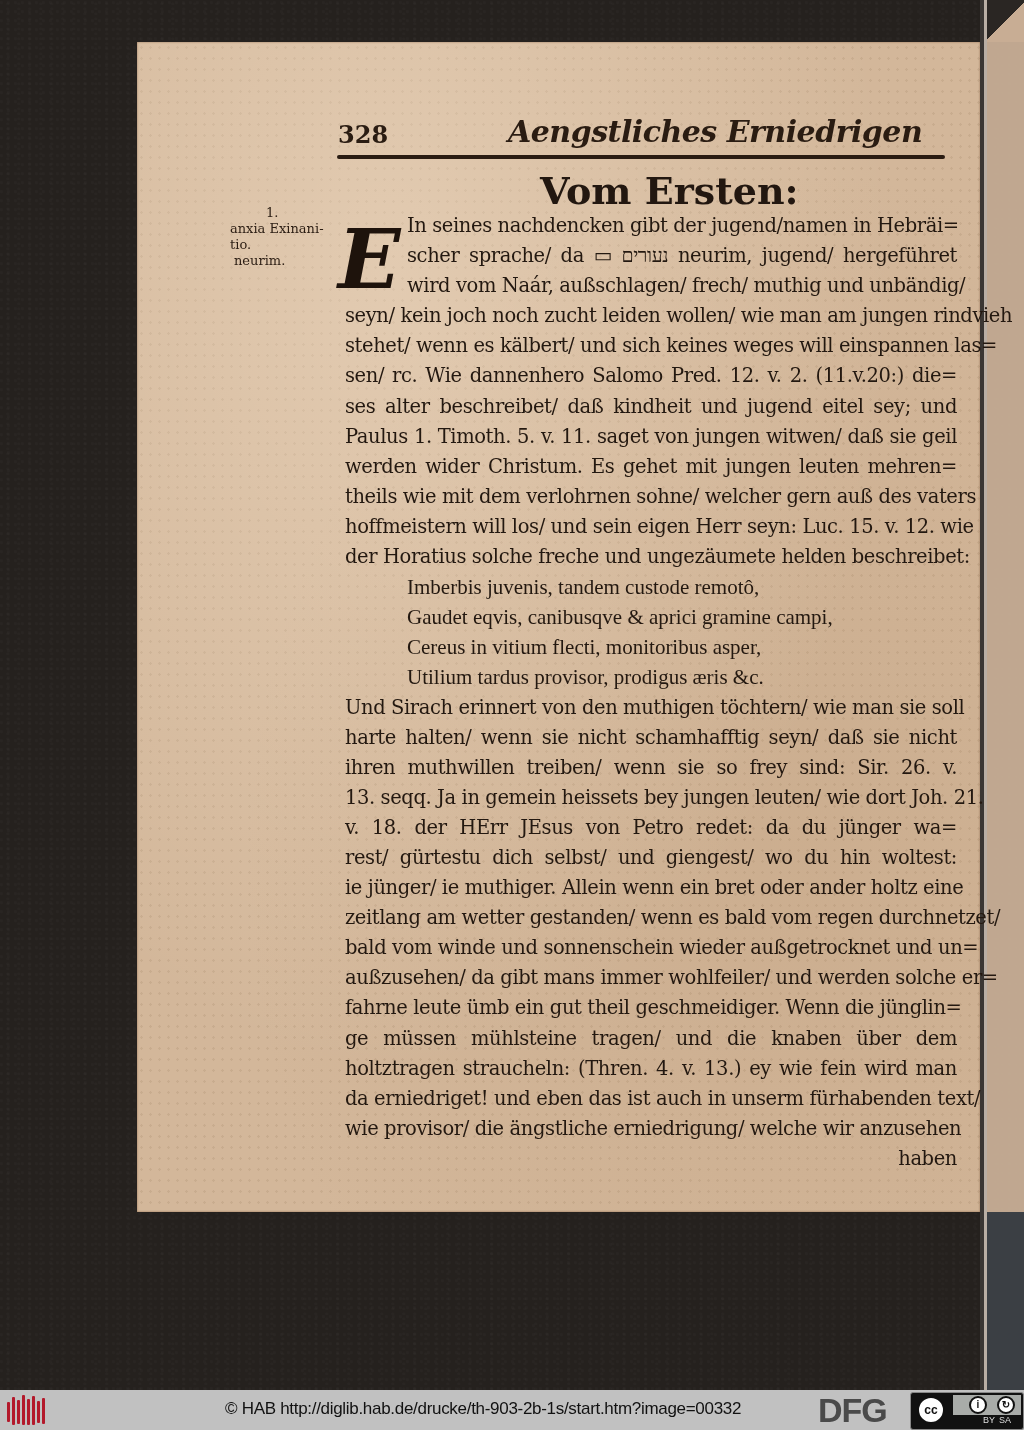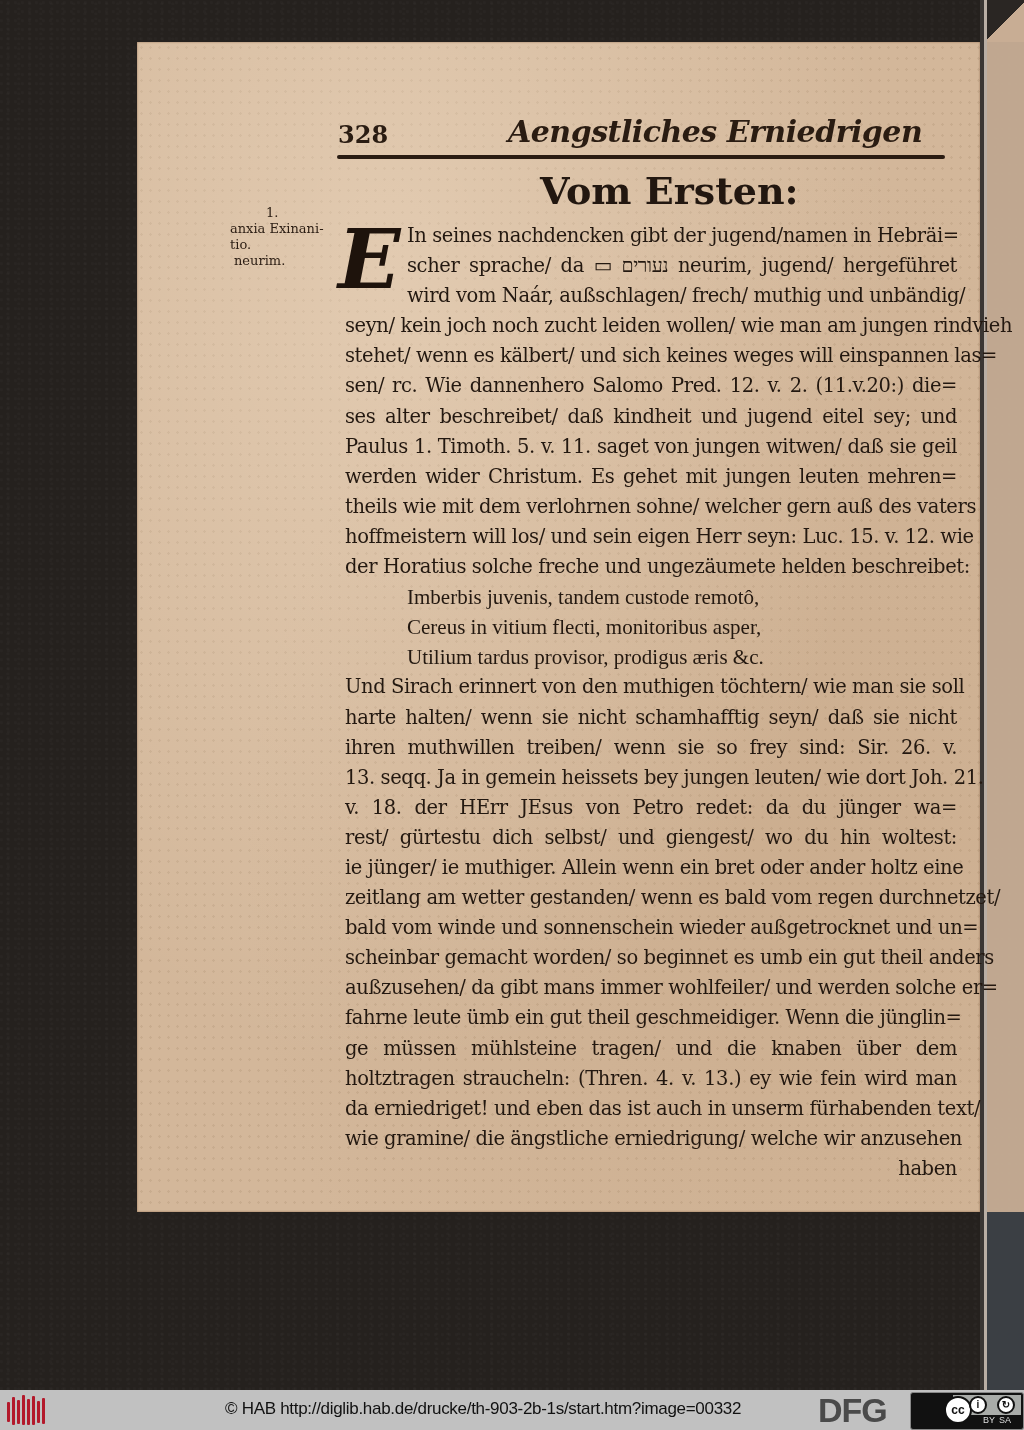--- a/index.html
+++ b/index.html
@@ -28,36 +28,36 @@
   .running-title{position:absolute;left:170px;top:2px;font-size:30px;color:#2a1c12;font-family:"DejaVu Serif",serif;font-style:italic;font-weight:bold;letter-spacing:-0.5px;}
   .rule{position:absolute;left:337px;top:155px;width:608px;height:4px;background:#2a1c12;border-radius:2px;}
 
   .section-title{position:absolute;left:540px;top:168px;font-size:38px;color:#221710;font-weight:bold;font-family:"DejaVu Serif",serif;}
 
   .margin-notes{position:absolute;left:230px;top:205px;width:110px;font-size:13px;color:#2a1c12;line-height:16px;}
   .margin-notes div{white-space:nowrap;}
 
   .dropcap{position:absolute;left:338px;top:218px;font-size:82px;line-height:82px;color:#1e130c;font-weight:bold;font-style:italic;font-family:"DejaVu Serif",serif;}
 
-  .body-text{position:absolute;left:345px;top:221px;width:612px;color:#231810;font-family:"DejaVu Serif",serif;}
+  .body-text{position:absolute;left:345px;top:211px;width:612px;color:#231810;font-family:"DejaVu Serif",serif;}
   .line{height:30.1px;line-height:30px;font-size:19.5px;white-space:nowrap;text-align:justify;text-align-last:justify;letter-spacing:-0.4px;}
   .line.first3{padding-left:62px;}
   .line.short{text-align-last:left;}
   .line.right{text-align:left;text-align-last:right;}
   .latin{font-family:"Liberation Serif",serif;font-size:21px;letter-spacing:0;text-align-last:left;padding-left:62px;}
 
   .footer{position:absolute;left:0;top:1390px;width:1024px;height:40px;background:#c1c1c1;}
   .hab-logo{position:absolute;left:5px;top:4px;width:44px;height:32px;}
   .hab-logo span{position:absolute;top:0;width:3px;background:#b3192b;border-radius:1px;}
   .copyright{position:absolute;left:225px;top:9px;font-family:"Liberation Sans",sans-serif;font-size:17px;color:#111;letter-spacing:-0.3px;text-align:right;}
   .dfg-logo{position:absolute;left:818px;top:3px;font-family:"Liberation Sans",sans-serif;font-weight:bold;font-size:34px;line-height:34px;color:#4a4a4a;letter-spacing:-1px;}
   .cc-badge{position:absolute;left:910px;top:2px;width:112px;height:36px;background:#111;border-radius:3px;border:1px solid #888;}
   .cc-badge .cc-left{position:absolute;left:2px;top:2px;width:40px;height:32px;background:#111;}
   .cc-badge .cc-right{position:absolute;left:42px;top:2px;width:68px;height:20px;background:#a9aca9;}
-  .cc-circle{position:absolute;left:6px;top:3px;width:28px;height:28px;border-radius:50%;background:#fff;border:2px solid #111;box-sizing:border-box;font-family:"Liberation Sans",sans-serif;font-weight:bold;font-size:12px;line-height:24px;text-align:center;color:#111;margin-left:27px;}
+  .cc-circle{position:absolute;left:6px;top:3px;width:28px;height:28px;border-radius:50%;background:#fff;border:2px solid #111;box-sizing:border-box;font-family:"Liberation Sans",sans-serif;font-weight:bold;font-size:12px;line-height:24px;text-align:center;color:#111;}
   .cc-icon{position:absolute;top:3px;width:18px;height:18px;border-radius:50%;background:#fff;border:2px solid #111;box-sizing:border-box;font-family:"Liberation Sans",sans-serif;font-weight:bold;font-size:10px;line-height:14px;text-align:center;color:#111;}
   .cc-label{position:absolute;top:22px;font-family:"Liberation Sans",sans-serif;font-size:9px;color:#ddd;}
 </style>
 </head>
 <body>
 
 <div class="scan">
     <div class="scan-bg-noise"></div>
   </div>
 
@@ -94,39 +94,39 @@
   <div class="line">stehet/ wenn es kälbert/ und sich keines weges will einspannen las=</div>
   <div class="line">sen/ rc. Wie dannenhero Salomo Pred. 12. v. 2. (11.v.20:) die=</div>
   <div class="line">ses alter beschreibet/ daß kindheit und jugend eitel sey; und</div>
   <div class="line">Paulus 1. Timoth. 5. v. 11. saget von jungen witwen/ daß sie geil</div>
   <div class="line">werden wider Christum. Es gehet mit jungen leuten mehren=</div>
   <div class="line">theils wie mit dem verlohrnen sohne/ welcher gern auß des vaters</div>
   <div class="line">hoffmeistern will los/ und sein eigen Herr seyn: Luc. 15. v. 12. wie</div>
   <div class="line short">der Horatius solche freche und ungezäumete helden beschreibet:</div>
 
   <div class="line latin">Imberbis juvenis, tandem custode remotô,</div>
+  <div class="line latin">Gaudet eqvis, canibusqve &amp; aprici gramine campi,</div>
   <div class="line latin">Cereus in vitium flecti, monitoribus asper,</div>
   <div class="line latin">Utilium tardus provisor, prodigus æris &amp;c.</div>
 
   <div class="line">Und Sirach erinnert von den muthigen töchtern/ wie man sie soll</div>
   <div class="line">harte halten/ wenn sie nicht schamhafftig seyn/ daß sie nicht</div>
   <div class="line">ihren muthwillen treiben/ wenn sie so frey sind: Sir. 26. v.</div>
   <div class="line">13. seqq. Ja in gemein heissets bey jungen leuten/ wie dort Joh. 21.</div>
   <div class="line">v. 18. der HErr JEsus von Petro redet: da du jünger wa=</div>
   <div class="line">rest/ gürtestu dich selbst/ und giengest/ wo du hin woltest:</div>
   <div class="line">ie jünger/ ie muthiger. Allein wenn ein bret oder ander holtz eine</div>
   <div class="line">zeitlang am wetter gestanden/ wenn es bald vom regen durchnetzet/</div>
   <div class="line">bald vom winde und sonnenschein wieder außgetrocknet und un=</div>
-  <div class="line">scheinbar gemacht worden/ so beginnet es umb ein gut theil anders</div>
   <div class="line">außzusehen/ da gibt mans immer wohlfeiler/ und werden solche er=</div>
   <div class="line">fahrne leute ümb ein gut theil geschmeidiger. Wenn die jünglin=</div>
   <div class="line">ge müssen mühlsteine tragen/ und die knaben über dem</div>
   <div class="line">holtztragen straucheln: (Thren. 4. v. 13.) ey wie fein wird man</div>
   <div class="line">da erniedriget! und eben das ist auch in unserm fürhabenden text/</div>
-  <div class="line">wie gramine/ die ängstliche erniedrigung/ welche wir anzusehen</div>
+  <div class="line">wie provisor/ die ängstliche erniedrigung/ welche wir anzusehen</div>
   <div class="line right">haben</div>
 </div>
 
 <div class="footer">
   <div class="hab-logo">
     <span style="left:2px;top:8px;height:20px;"></span>
     <span style="left:7px;top:3px;height:28px;"></span>
     <span style="left:12px;top:6px;height:24px;"></span>
     <span style="left:17px;top:1px;height:30px;"></span>
     <span style="left:22px;top:5px;height:26px;"></span>

